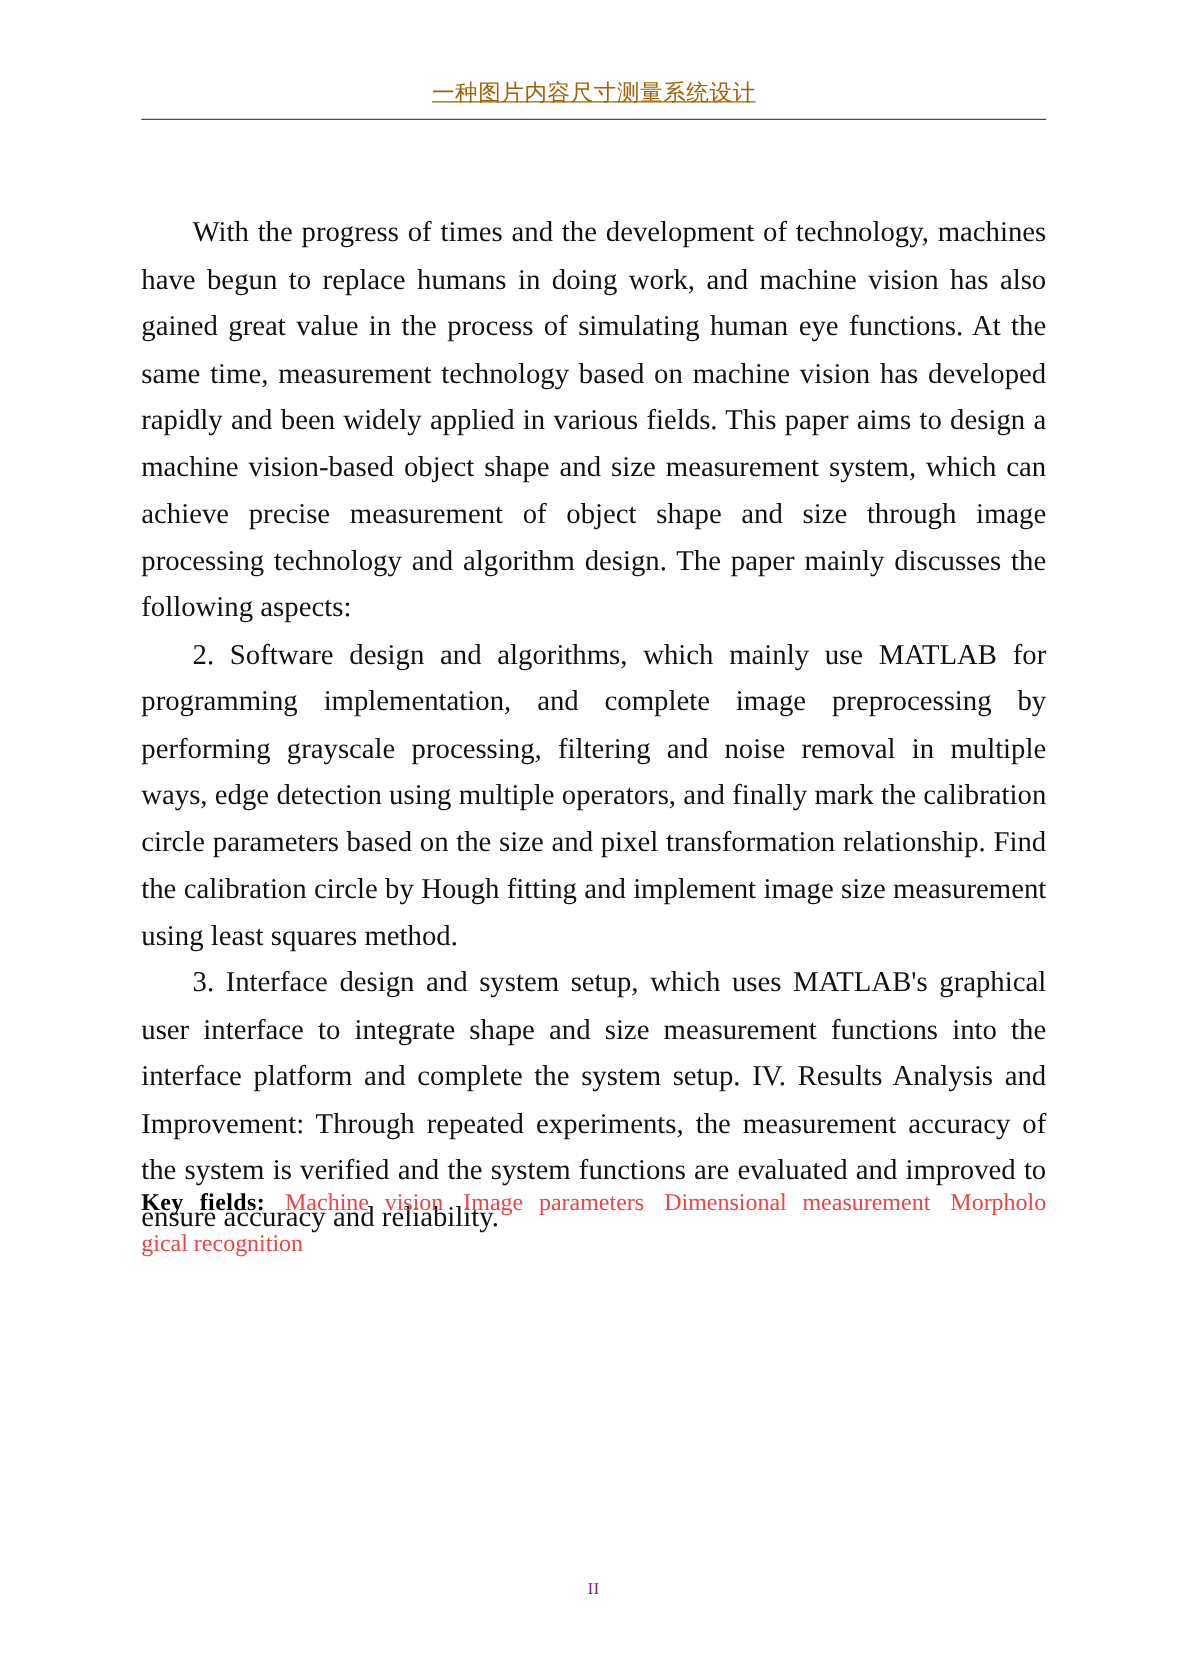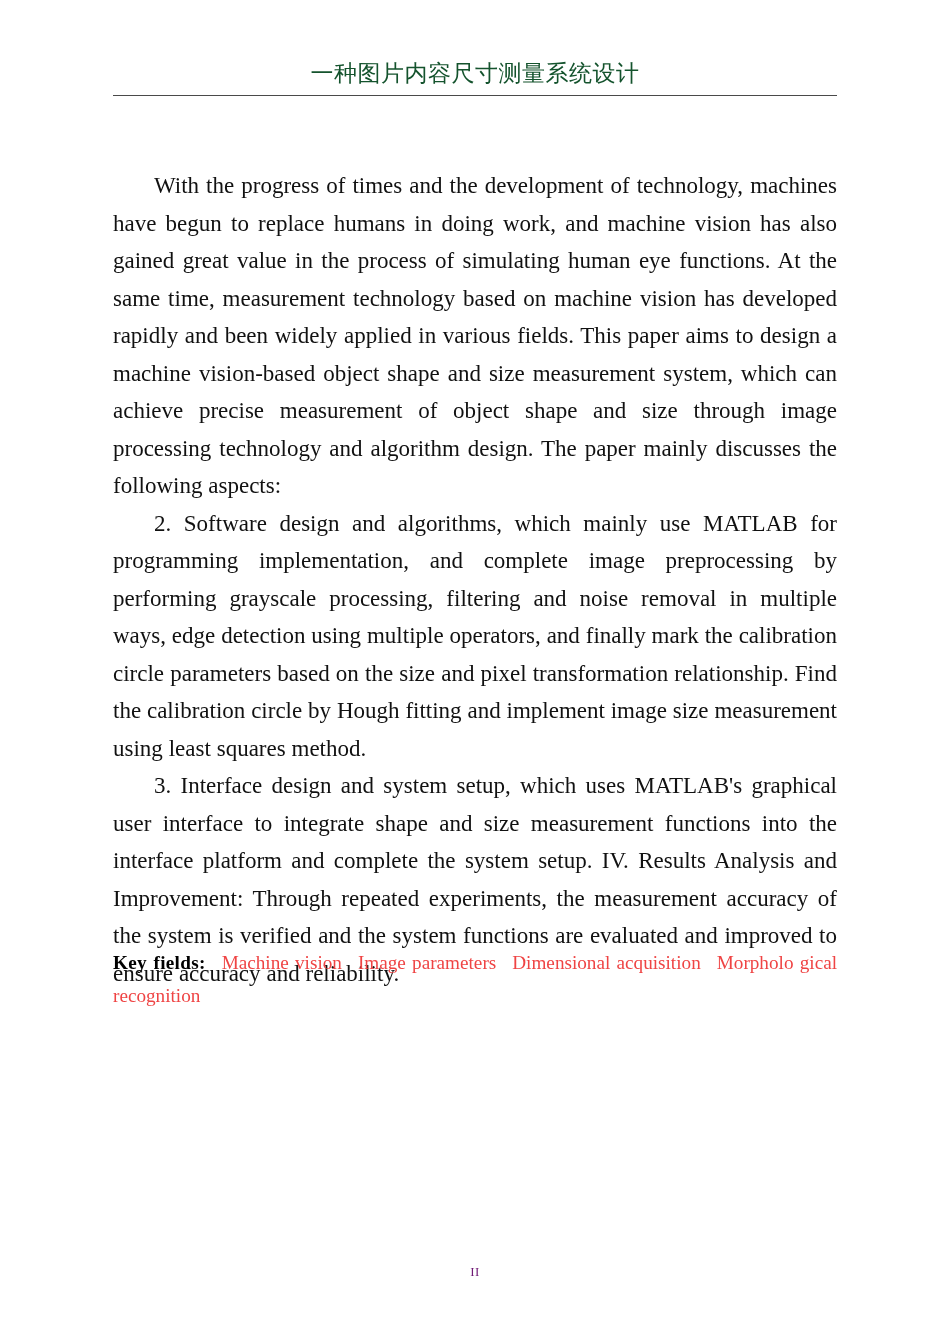--- a/index.html
+++ b/index.html
@@ -28,25 +28,26 @@
   .running-header {
     position: absolute;
     left: 113px;
     top: 62px;
     width: 724px;
     text-align: center;
   }
   .running-header .header-title {
     display: inline-block;
     font-family: "Liberation Serif", "DejaVu Serif", serif;
-    font-size: 23px;
+    font-size: 18px;
     line-height: 24px;
-    color: #14532d;
+    color: #a16207;
     letter-spacing: 0.5px;
     white-space: nowrap;
+    text-decoration: underline;
   }
   .header-rule {
     position: absolute;
     left: 113px;
     top: 95px;
     width: 724px;
     height: 0;
     border-top: 1.4px solid #4a4a4a;
   }
 
@@ -137,20 +138,20 @@
   <div class="header-rule"></div>
 
 
   <div class="body-block">
     <p class="para">With the progress of times and the development of technology, machines have begun to replace humans in doing work, and machine vision has also gained great value in the process of simulating human eye functions. At the same time, measurement technology based on machine vision has developed rapidly and been widely applied in various fields. This paper aims to design a machine vision-based object shape and size measurement system, which can achieve precise measurement of object shape and size through image processing technology and algorithm design. The paper mainly discusses the following aspects:</p>
     <p class="para">2. Software design and algorithms, which mainly use MATLAB for programming implementation, and complete image preprocessing by performing grayscale processing, filtering and noise removal in multiple ways, edge detection using multiple operators, and finally mark the calibration circle parameters based on the size and pixel transformation relationship. Find the calibration circle by Hough fitting and implement image size measurement using least squares method.</p>
     <p class="para">3. Interface design and system setup, which uses MATLAB's graphical user interface to integrate shape and size measurement functions into the interface platform and complete the system setup. IV. Results Analysis and Improvement: Through repeated experiments, the measurement accuracy of the system is verified and the system functions are evaluated and improved to ensure accuracy and reliability.</p>
   </div>
 
   <div class="keywords-block">
-    <span class="kw-label">Key fields:</span><span class="kw-gap"></span><span class="kw-terms">Machine vision</span><span class="kw-gap"></span><span class="kw-terms">Image parameters</span><span class="kw-gap"></span><span class="kw-terms">Dimensional acquisition</span><span class="kw-gap"></span><span class="kw-terms">Morpholo gical recognition</span>
+    <span class="kw-label">Key fields:</span><span class="kw-gap"></span><span class="kw-terms">Machine vision</span><span class="kw-gap"></span><span class="kw-terms">Image parameters</span><span class="kw-gap"></span><span class="kw-terms">Dimensional measurement</span><span class="kw-gap"></span><span class="kw-terms">Morpholo gical recognition</span>
   </div>
 
   <div class="page-footer">
     <span class="folio">II</span>
   </div>
 
 </div>
 
 </body></html>

